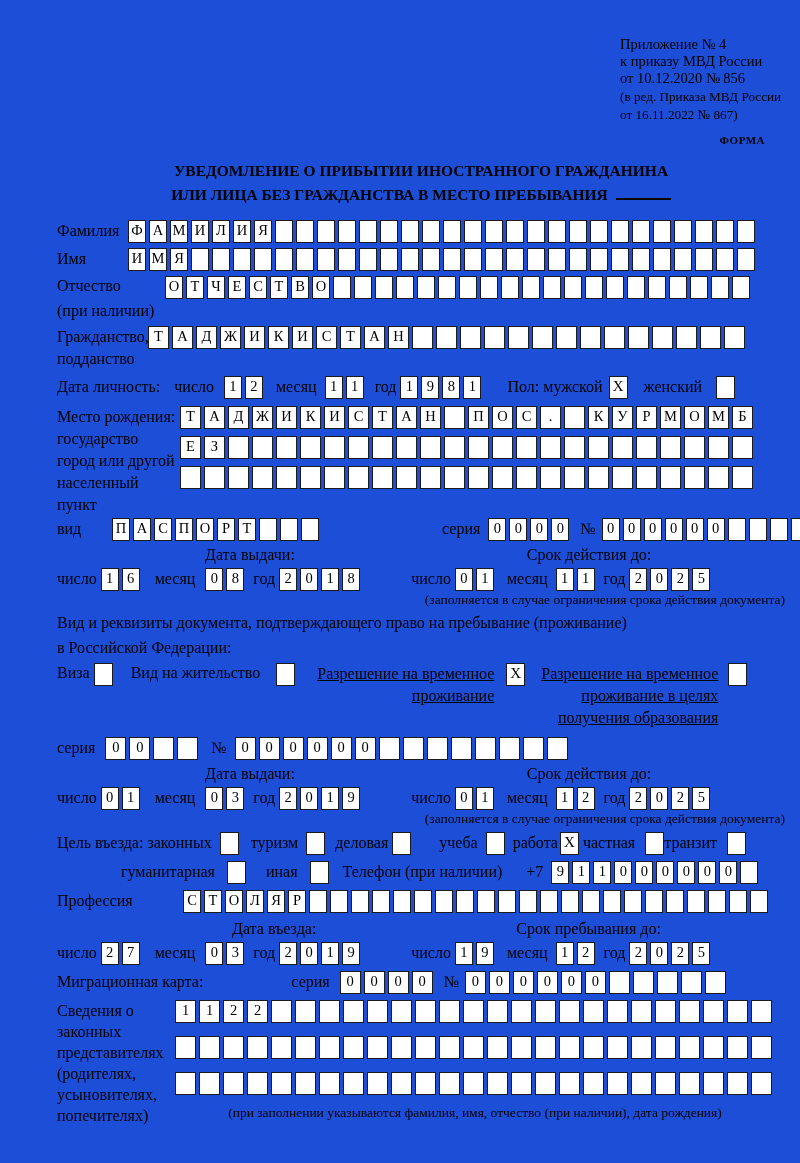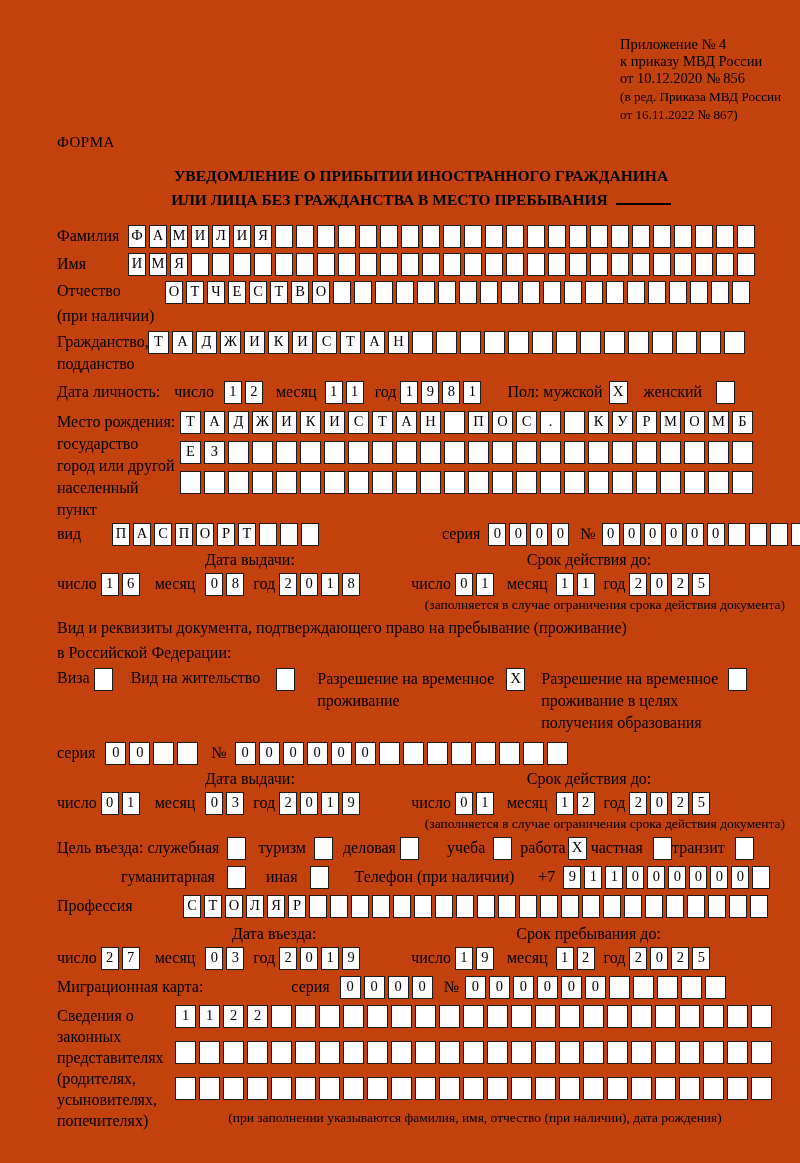--- a/index.html
+++ b/index.html
@@ -1,31 +1,31 @@
 <!DOCTYPE html>
 <html><head>
 <meta charset="utf-8">
 <style>
   html,body{margin:0;padding:0;background:#ffffff;}
   .page{
-    width:800px;height:1163px;background:#c2410c;color:#000;
+    width:800px;height:1163px;background:#1d4ed8;color:#000;
     font-family:"Liberation Serif","DejaVu Serif",serif;
     box-sizing:border-box;padding:36px 15px 0 57px;overflow:hidden;position:relative;
   }
   .hdr{margin-left:563px;font-size:14.5px;line-height:1.18;white-space:nowrap;}
   .hdr .sub{font-size:13.2px;margin-top:2px;}
-  .forma{font-weight:normal;font-size:15px;margin-top:12px;padding-right:20px;letter-spacing:0.5px;}
+  .forma{font-weight:bold;font-size:11px;text-align:right;margin-top:12px;padding-right:20px;letter-spacing:0.5px;}
   .title{margin-top:14px;text-align:center;font-weight:bold;font-size:15.5px;line-height:1.45;}
   .uline{display:inline-block;width:55px;border-bottom:2px solid #000;height:0.95em;margin-left:8px;}
   .sec1{margin-top:18px;font-weight:bold;font-size:14.8px;text-align:center;white-space:nowrap;}
   .frow{display:flex;align-items:center;}
   .frow.top{align-items:flex-start;}
   .lbl{font-size:16px;line-height:1.3;flex:none;}
   .pre{white-space:pre-line;line-height:1.38;}
-  .center{text-align:left;}
+  .center{text-align:right;text-decoration:underline;}
   .boxes{display:flex;flex:none;}
   .cbox{
     box-sizing:border-box;flex:none;width:18px;height:23px;border:1.8px solid #1a1a1a;
     margin-right:3px;font-size:14.5px;line-height:19px;text-align:center;background:#fff;
   }
   .w .cbox{width:21px;}
   .chk{
     box-sizing:border-box;flex:none;display:inline-block;width:19px;height:23px;
     border:1.8px solid #1a1a1a;font-size:15px;line-height:19px;text-align:center;background:#fff;
   }
@@ -471,42 +471,42 @@
         <span class="cbox">2</span>
         <span class="cbox">0</span>
         <span class="cbox">2</span>
         <span class="cbox">5</span>
       </div>
   </div>
 
   <div class="note">(заполняется в случае ограничения срока действия документа)</div>
 
   <div class="frow" style="margin-top:5px">
-    <div class="lbl">Цель въезда: служебная</div>
+    <div class="lbl">Цель въезда: законных</div>
     <span class="chk" style="margin-left:8px"></span>
     <div class="lbl" style="margin-left:12px">туризм</div>
     <span class="chk" style="margin-left:8px"></span>
     <div class="lbl" style="margin-left:10px">деловая</div>
     <span class="chk" style="margin-left:4px"></span>
     <div class="lbl" style="margin-left:28px">учеба</div>
     <span class="chk" style="margin-left:8px"></span>
     <div class="lbl" style="margin-left:8px">работа</div>
     <span class="chk" style="margin-left:2px">X</span>
     <div class="lbl" style="margin-left:4px">частная</div>
     <span class="chk" style="margin-left:10px"></span>
     <div class="lbl" style="margin-left:0">транзит</div>
     <span class="chk" style="margin-left:10px"></span>
   </div>
 
   <div class="frow" style="margin-top:6px">
     <div class="lbl" style="margin-left:64px">гуманитарная</div>
     <span class="chk" style="margin-left:12px"></span>
     <div class="lbl" style="margin-left:20px">иная</div>
     <span class="chk" style="margin-left:12px"></span>
-    <div class="lbl" style="margin-left:26px">Телефон (при наличии)</div>
+    <div class="lbl" style="margin-left:14px">Телефон (при наличии)</div>
     <div class="lbl" style="margin-left:24px">+7</div>
     <div class="boxes" style="margin-left:8px">
         <span class="cbox">9</span>
         <span class="cbox">1</span>
         <span class="cbox">1</span>
         <span class="cbox">0</span>
         <span class="cbox">0</span>
         <span class="cbox">0</span>
         <span class="cbox">0</span>
         <span class="cbox">0</span>

